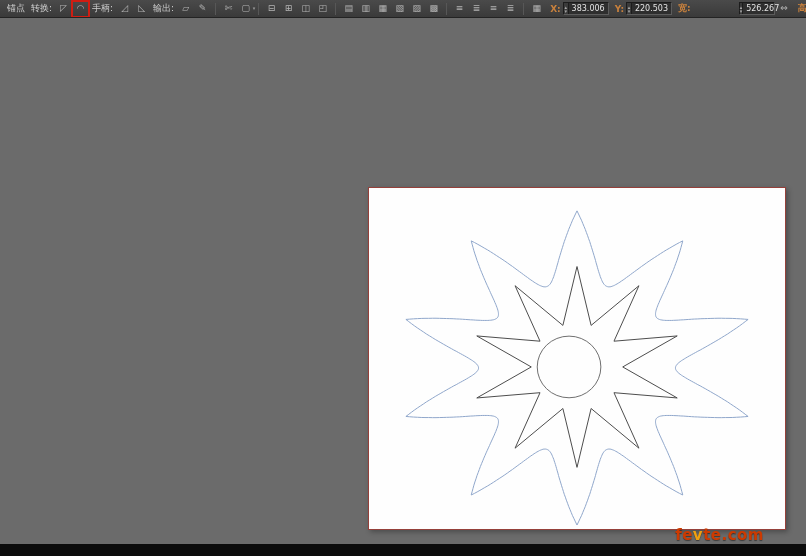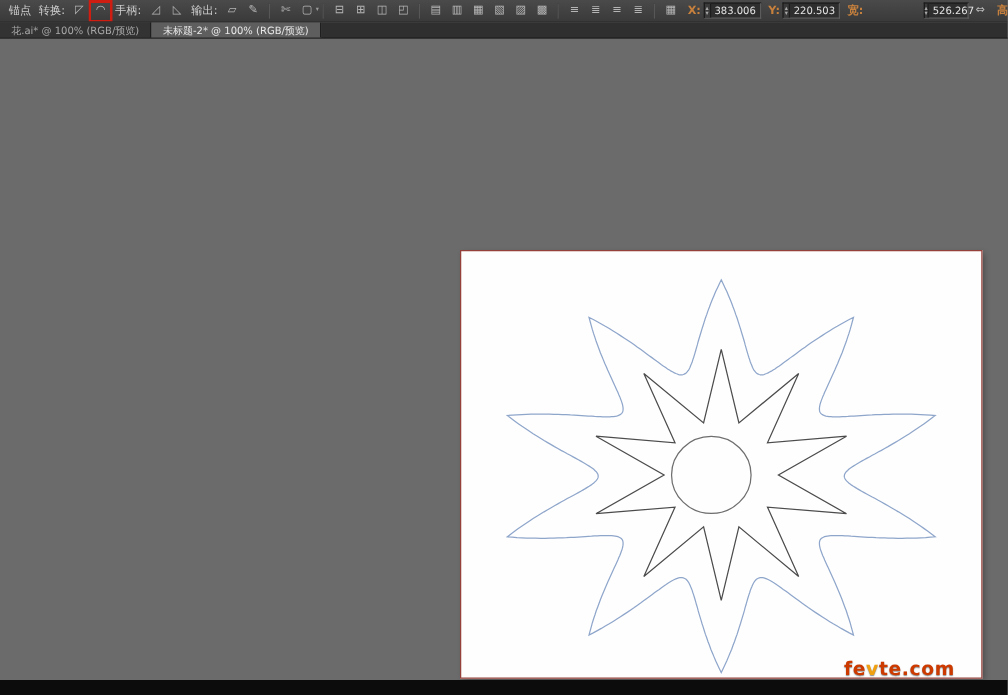--- a/index.html
+++ b/index.html
@@ -118,28 +118,20 @@
         <span class="field" style="width: 42px;">
           <span class="spinner">
             <i>▴</i>
             <i>▾</i>
           </span>
           <span class="field-value">552 px</span>
         </span>
       </span>
     </div>
 
-  <div class="tab-bar">
-    <div class="tab">
-      <span>花.ai* @ 100% (RGB/预览)</span>
-    </div>
-    <div class="tab active">
-      <span>未标题-2* @ 100% (RGB/预览)</span>
-    </div>
-  </div>
 
   <div class="canvas-area">
     <div class="artboard">
       <svg id="art-svg" viewBox="0 0 418 343">
           <path d="M209.0 23.0L210.5 26.1L212.0 29.3L213.5 32.4L214.8 35.6L216.1 38.7L217.4 41.8L218.5 44.9L219.7 48.0L220.7 51.0L221.8 53.9L222.7 56.8L223.6 59.7L224.5 62.5L225.3 65.2L226.1 67.8L226.9 70.4L227.6 72.8L228.2 75.2L228.9 77.5L229.5 79.7L230.1 81.8L230.7 83.8L231.3 85.7L231.9 87.4L232.4 89.1L233.0 90.6L233.6 92.0L234.1 93.3L234.7 94.5L235.3 95.6L236.0 96.5L236.6 97.3L237.3 98.0L238.0 98.5L238.8 98.9L239.6 99.2L240.4 99.4L241.3 99.4L242.3 99.4L243.3 99.2L244.4 98.8L245.5 98.4L246.7 97.9L247.9 97.2L249.3 96.5L250.7 95.6L252.2 94.7L253.7 93.6L255.4 92.5L257.1 91.3L258.9 89.9L260.8 88.6L262.8 87.1L264.8 85.6L267.0 84.0L269.2 82.4L271.5 80.7L273.9 78.9L276.4 77.2L279.0 75.3L281.6 73.5L284.4 71.6L287.2 69.8L290.1 67.9L293.0 66.0L296.0 64.1L299.1 62.2L302.3 60.4L305.5 58.5L308.7 56.7L312.0 54.9L315.4 53.2L314.5 56.5L313.6 59.8L312.7 63.1L311.7 66.3L310.6 69.5L309.6 72.7L308.4 75.8L307.3 78.8L306.2 81.8L305.0 84.7L303.8 87.6L302.7 90.3L301.5 93.0L300.4 95.6L299.2 98.2L298.1 100.6L297.0 103.0L296.0 105.3L295.0 107.5L294.0 109.6L293.1 111.6L292.2 113.5L291.5 115.3L290.7 117.0L290.1 118.6L289.5 120.2L289.0 121.6L288.6 122.9L288.3 124.2L288.1 125.3L288.0 126.4L288.0 127.4L288.1 128.3L288.3 129.1L288.6 129.8L289.1 130.5L289.7 131.0L290.4 131.5L291.2 131.9L292.1 132.3L293.2 132.6L294.4 132.8L295.7 133.0L297.2 133.1L298.7 133.2L300.4 133.2L302.3 133.2L304.3 133.2L306.3 133.1L308.6 133.0L310.9 132.9L313.4 132.7L315.9 132.6L318.6 132.4L321.4 132.2L324.3 132.0L327.3 131.8L330.4 131.7L333.6 131.5L336.9 131.4L340.3 131.3L343.7 131.2L347.2 131.1L350.8 131.0L354.5 131.0L358.2 131.1L361.9 131.1L365.7 131.2L369.5 131.4L373.4 131.6L377.3 131.9L381.1 132.2L378.2 134.4L375.3 136.6L372.3 138.8L369.3 140.9L366.3 142.9L363.3 144.9L360.4 146.9L357.4 148.7L354.5 150.5L351.6 152.3L348.7 154.0L345.9 155.6L343.2 157.2L340.5 158.7L337.9 160.2L335.3 161.6L332.9 163.0L330.5 164.2L328.2 165.5L326.0 166.7L324.0 167.8L322.0 168.9L320.1 170.0L318.4 171.0L316.8 172.0L315.3 172.9L313.9 173.8L312.7 174.7L311.6 175.5L310.7 176.4L309.8 177.2L309.2 178.0L308.7 178.7L308.3 179.5L308.1 180.2L308.0 181.0L308.1 181.8L308.3 182.5L308.7 183.3L309.2 184.0L309.8 184.8L310.7 185.6L311.6 186.5L312.7 187.3L313.9 188.2L315.3 189.1L316.8 190.0L318.4 191.0L320.1 192.0L322.0 193.1L324.0 194.2L326.0 195.3L328.2 196.5L330.5 197.8L332.9 199.0L335.3 200.4L337.9 201.8L340.5 203.3L343.2 204.8L345.9 206.4L348.7 208.0L351.6 209.7L354.5 211.5L357.4 213.3L360.4 215.1L363.3 217.1L366.3 219.1L369.3 221.1L372.3 223.2L375.3 225.4L378.2 227.6L381.1 229.8L377.3 230.1L373.4 230.4L369.5 230.6L365.7 230.8L361.9 230.9L358.2 230.9L354.5 231.0L350.8 231.0L347.2 230.9L343.7 230.8L340.3 230.7L336.9 230.6L333.6 230.5L330.4 230.3L327.3 230.2L324.3 230.0L321.4 229.8L318.6 229.6L315.9 229.4L313.4 229.3L310.9 229.1L308.6 229.0L306.3 228.9L304.3 228.8L302.3 228.8L300.4 228.8L298.7 228.8L297.2 228.9L295.7 229.0L294.4 229.2L293.2 229.4L292.1 229.7L291.2 230.1L290.4 230.5L289.7 231.0L289.1 231.5L288.6 232.2L288.3 232.9L288.1 233.7L288.0 234.6L288.0 235.6L288.1 236.7L288.3 237.8L288.6 239.1L289.0 240.4L289.5 241.8L290.1 243.4L290.7 245.0L291.5 246.7L292.2 248.5L293.1 250.4L294.0 252.4L295.0 254.5L296.0 256.7L297.0 259.0L298.1 261.4L299.2 263.8L300.4 266.4L301.5 269.0L302.7 271.7L303.8 274.4L305.0 277.3L306.2 280.2L307.3 283.2L308.4 286.2L309.6 289.3L310.6 292.5L311.7 295.7L312.7 298.9L313.6 302.2L314.5 305.5L315.4 308.8L312.0 307.1L308.7 305.3L305.5 303.5L302.3 301.6L299.1 299.8L296.0 297.9L293.0 296.0L290.1 294.1L287.2 292.2L284.4 290.4L281.6 288.5L279.0 286.7L276.4 284.8L273.9 283.1L271.5 281.3L269.2 279.6L267.0 278.0L264.8 276.4L262.8 274.9L260.8 273.4L258.9 272.1L257.1 270.7L255.4 269.5L253.7 268.4L252.2 267.3L250.7 266.4L249.3 265.5L247.9 264.8L246.7 264.1L245.5 263.6L244.4 263.2L243.3 262.8L242.3 262.6L241.3 262.6L240.4 262.6L239.6 262.8L238.8 263.1L238.0 263.5L237.3 264.0L236.6 264.7L236.0 265.5L235.3 266.4L234.7 267.5L234.1 268.7L233.6 270.0L233.0 271.4L232.4 272.9L231.9 274.6L231.3 276.3L230.7 278.2L230.1 280.2L229.5 282.3L228.9 284.5L228.2 286.8L227.6 289.2L226.9 291.6L226.1 294.2L225.3 296.8L224.5 299.5L223.6 302.3L222.7 305.2L221.8 308.1L220.7 311.0L219.7 314.0L218.5 317.1L217.4 320.2L216.1 323.3L214.8 326.4L213.5 329.6L212.0 332.7L210.5 335.9L209.0 339.0L207.5 335.9L206.0 332.7L204.5 329.6L203.2 326.4L201.9 323.3L200.6 320.2L199.5 317.1L198.3 314.0L197.3 311.0L196.2 308.1L195.3 305.2L194.4 302.3L193.5 299.5L192.7 296.8L191.9 294.2L191.1 291.6L190.4 289.2L189.8 286.8L189.1 284.5L188.5 282.3L187.9 280.2L187.3 278.2L186.7 276.3L186.1 274.6L185.6 272.9L185.0 271.4L184.4 270.0L183.9 268.7L183.3 267.5L182.7 266.4L182.0 265.5L181.4 264.7L180.7 264.0L180.0 263.5L179.2 263.1L178.4 262.8L177.6 262.6L176.7 262.6L175.7 262.6L174.7 262.8L173.6 263.2L172.5 263.6L171.3 264.1L170.1 264.8L168.7 265.5L167.3 266.4L165.8 267.3L164.3 268.4L162.6 269.5L160.9 270.7L159.1 272.1L157.2 273.4L155.2 274.9L153.2 276.4L151.0 278.0L148.8 279.6L146.5 281.3L144.1 283.1L141.6 284.8L139.0 286.7L136.4 288.5L133.6 290.4L130.8 292.2L127.9 294.1L125.0 296.0L122.0 297.9L118.9 299.8L115.7 301.6L112.5 303.5L109.3 305.3L106.0 307.1L102.6 308.8L103.5 305.5L104.4 302.2L105.3 298.9L106.3 295.7L107.4 292.5L108.4 289.3L109.6 286.2L110.7 283.2L111.8 280.2L113.0 277.3L114.2 274.4L115.3 271.7L116.5 269.0L117.6 266.4L118.8 263.8L119.9 261.4L121.0 259.0L122.0 256.7L123.0 254.5L124.0 252.4L124.9 250.4L125.8 248.5L126.5 246.7L127.3 245.0L127.9 243.4L128.5 241.8L129.0 240.4L129.4 239.1L129.7 237.8L129.9 236.7L130.0 235.6L130.0 234.6L129.9 233.7L129.7 232.9L129.4 232.2L128.9 231.5L128.3 231.0L127.6 230.5L126.8 230.1L125.9 229.7L124.8 229.4L123.6 229.2L122.3 229.0L120.8 228.9L119.3 228.8L117.6 228.8L115.7 228.8L113.7 228.8L111.7 228.9L109.4 229.0L107.1 229.1L104.6 229.3L102.1 229.4L99.4 229.6L96.6 229.8L93.7 230.0L90.7 230.2L87.6 230.3L84.4 230.5L81.1 230.6L77.7 230.7L74.3 230.8L70.8 230.9L67.2 231.0L63.5 231.0L59.8 230.9L56.1 230.9L52.3 230.8L48.5 230.6L44.6 230.4L40.7 230.1L36.9 229.8L39.8 227.6L42.7 225.4L45.7 223.2L48.7 221.1L51.7 219.1L54.7 217.1L57.6 215.1L60.6 213.3L63.5 211.5L66.4 209.7L69.3 208.0L72.1 206.4L74.8 204.8L77.5 203.3L80.1 201.8L82.7 200.4L85.1 199.0L87.5 197.8L89.8 196.5L92.0 195.3L94.0 194.2L96.0 193.1L97.9 192.0L99.6 191.0L101.2 190.0L102.7 189.1L104.1 188.2L105.3 187.3L106.4 186.5L107.3 185.6L108.2 184.8L108.8 184.0L109.3 183.3L109.7 182.5L109.9 181.8L110.0 181.0L109.9 180.2L109.7 179.5L109.3 178.7L108.8 178.0L108.2 177.2L107.3 176.4L106.4 175.5L105.3 174.7L104.1 173.8L102.7 172.9L101.2 172.0L99.6 171.0L97.9 170.0L96.0 168.9L94.0 167.8L92.0 166.7L89.8 165.5L87.5 164.2L85.1 163.0L82.7 161.6L80.1 160.2L77.5 158.7L74.8 157.2L72.1 155.6L69.3 154.0L66.4 152.3L63.5 150.5L60.6 148.7L57.6 146.9L54.7 144.9L51.7 142.9L48.7 140.9L45.7 138.8L42.7 136.6L39.8 134.4L36.9 132.2L40.7 131.9L44.6 131.6L48.5 131.4L52.3 131.2L56.1 131.1L59.8 131.1L63.5 131.0L67.2 131.0L70.8 131.1L74.3 131.2L77.7 131.3L81.1 131.4L84.4 131.5L87.6 131.7L90.7 131.8L93.7 132.0L96.6 132.2L99.4 132.4L102.1 132.6L104.6 132.7L107.1 132.9L109.4 133.0L111.7 133.1L113.7 133.2L115.7 133.2L117.6 133.2L119.3 133.2L120.8 133.1L122.3 133.0L123.6 132.8L124.8 132.6L125.9 132.3L126.8 131.9L127.6 131.5L128.3 131.0L128.9 130.5L129.4 129.8L129.7 129.1L129.9 128.3L130.0 127.4L130.0 126.4L129.9 125.3L129.7 124.2L129.4 122.9L129.0 121.6L128.5 120.2L127.9 118.6L127.3 117.0L126.5 115.3L125.8 113.5L124.9 111.6L124.0 109.6L123.0 107.5L122.0 105.3L121.0 103.0L119.9 100.6L118.8 98.2L117.6 95.6L116.5 93.0L115.3 90.3L114.2 87.6L113.0 84.7L111.8 81.8L110.7 78.8L109.6 75.8L108.4 72.7L107.4 69.5L106.3 66.3L105.3 63.1L104.4 59.8L103.5 56.5L102.6 53.2L106.0 54.9L109.3 56.7L112.5 58.5L115.7 60.4L118.9 62.2L122.0 64.1L125.0 66.0L127.9 67.9L130.8 69.8L133.6 71.6L136.4 73.5L139.0 75.3L141.6 77.2L144.1 78.9L146.5 80.7L148.8 82.4L151.0 84.0L153.2 85.6L155.2 87.1L157.2 88.6L159.1 89.9L160.9 91.3L162.6 92.5L164.3 93.6L165.8 94.7L167.3 95.6L168.7 96.5L170.1 97.2L171.3 97.9L172.5 98.4L173.6 98.8L174.7 99.2L175.7 99.4L176.7 99.4L177.6 99.4L178.4 99.2L179.2 98.9L180.0 98.5L180.7 98.0L181.4 97.3L182.0 96.5L182.7 95.6L183.3 94.5L183.9 93.3L184.4 92.0L185.0 90.6L185.6 89.1L186.1 87.4L186.7 85.7L187.3 83.8L187.9 81.8L188.5 79.7L189.1 77.5L189.8 75.2L190.4 72.8L191.1 70.4L191.9 67.8L192.7 65.2L193.5 62.5L194.4 59.7L195.3 56.8L196.2 53.9L197.3 51.0L198.3 48.0L199.5 44.9L200.6 41.8L201.9 38.7L203.2 35.6L204.5 32.4L206.0 29.3L207.5 26.1L209.0 23.0Z" fill="none" stroke="#8fa6cb" stroke-width="1"></path>
           <polygon points="209.0,79.0 223.2,138.2 271.3,98.3 246.2,154.1 309.8,148.8 255.0,180.0 309.8,211.2 246.2,205.9 271.3,261.7 223.2,221.8 209.0,281.0 194.8,221.8 146.7,261.7 171.8,205.9 108.2,211.2 163.0,180.0 108.2,148.8 171.8,154.1 146.7,98.3 194.8,138.2" fill="none" stroke="#4c4c4c" stroke-width="1"></polygon>
           <ellipse cx="201" cy="180" rx="32" ry="31" fill="none" stroke="#6e6e6e" stroke-width="1"></ellipse>
         </svg>
     </div>
   </div>

